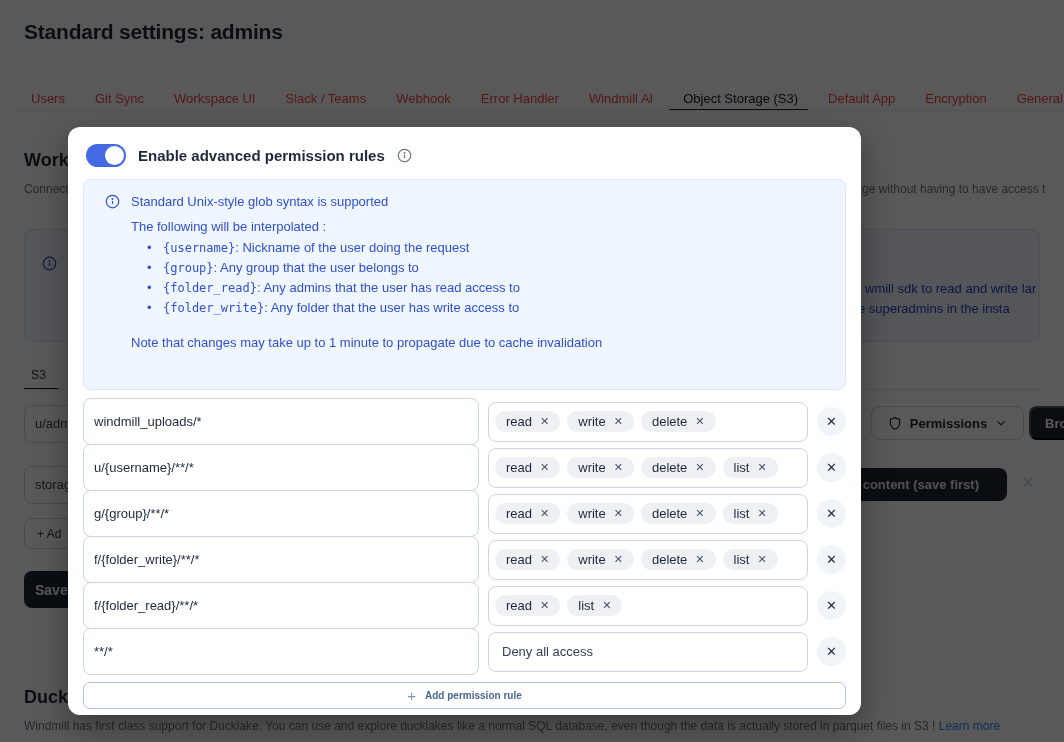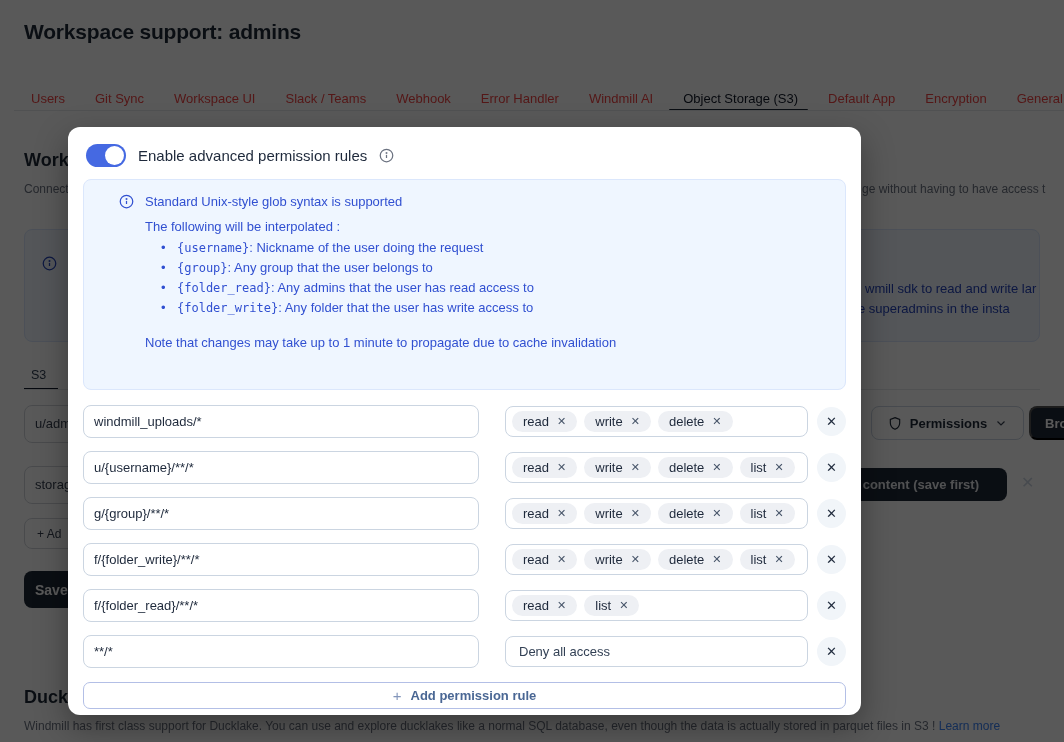--- a/index.html
+++ b/index.html
@@ -45,54 +45,54 @@
   .duck-para a { color:#3b82f6; text-decoration:none; cursor:pointer; }
 
   
   .overlay { position:absolute; inset:0; background:rgba(0,0,0,0.65); }
 
   
   .modal { position:absolute; left:68px; top:127px; width:793px; height:588px; background:#fff; border-radius:12px; box-shadow:0 12px 32px rgba(0,0,0,0.35); }
   .toggle-row { position:absolute; left:18px; top:15px; right:16px; height:26px; display:flex; align-items:center; gap:12px; }
   .toggle { width:40px; height:23px; border-radius:12px; background:#4569e2; position:relative; cursor:pointer; flex:0 0 auto; }
   .toggle .knob { position:absolute; top:2px; right:2px; width:19px; height:19px; border-radius:50%; background:#fff; }
-  .toggle-label { font-size:15px; font-weight:400; color:#1e293b; }
-
-  .infobox { position:absolute; left:15px; top:52px; width:763px; height:211px; background:#eff6ff; border:1px solid #dbe7fc; border-radius:8px; padding:14px 16px 0 35px; color:#3150d1; font-size:13px; }
+  .toggle-label { font-size:15px; font-weight:700; color:#1e293b; }
+
+  .infobox { position:absolute; left:15px; top:52px; width:763px; height:211px; background:#eff6ff; border:1px solid #dbe7fc; border-radius:8px; padding:14px 16px 0 21px; color:#3150d1; font-size:13px; }
   .info-head { display:flex; align-items:center; gap:11px; }
   .info-title { font-size:13px; }
   .info-intro { margin:10px 0 4px 26px; }
   .bullets { margin-left:42px; }
   .bullet { display:flex; align-items:baseline; line-height:20px; }
   .bullet .dot { width:16px; font-size:13px; }
   .bullet .code { font-family:"DejaVu Sans Mono", monospace; font-size:12px; }
   .bullet .desc { }
   .info-note { margin:17px 0 0 26px; }
 
   .rules { position:absolute; left:15px; top:278px; width:763px; display:flex; flex-direction:column; gap:13px; }
   .rule-row { display:flex; align-items:center; gap:9px; height:33px; }
-  .rule-path { width:396px; height:33px; border:1px solid #cbd5e1; border-radius:8px; font-size:13px; color:#1e293b; padding:0 10px; font-family:"Liberation Sans", sans-serif; outline:none; background:#fff; }
-  .tagbox { flex:1; height:31px; border:1px solid #cbd5e1; border-radius:8px; background:#fff; display:flex; align-items:center; gap:7px; padding-left:6px; overflow:hidden;margin-left:17px; }
+  .rule-path { width:396px; height:47px; border:1px solid #cbd5e1; border-radius:8px; font-size:13px; color:#1e293b; padding:0 10px; font-family:"Liberation Sans", sans-serif; outline:none; background:#fff; }
+  .tagbox { flex:1; height:40px; border:1px solid #cbd5e1; border-radius:8px; background:#fff; display:flex; align-items:center; gap:7px; padding-left:6px; overflow:hidden; }
   .pill { background:#eef0f4; border-radius:999px; padding:3px 11px; font-size:13px; color:#1e293b; display:flex; align-items:center; gap:8px; white-space:nowrap; }
   .pill .x { font-size:11px; color:#475569; cursor:pointer; }
   .deny-label { font-size:13px; color:#334155; padding-left:7px; }
   .rule-remove { flex:0 0 29px; width:29px; height:29px; border-radius:50%; background:#f1f5f9; border:none; color:#1e293b; font-size:13px; display:flex; align-items:center; justify-content:center; cursor:pointer; }
 
   .add-rule-btn { position:absolute; left:15px; top:555px; width:763px; height:27px; background:#fff; border:1px solid #b3bfe6; border-radius:7px; display:flex; align-items:center; justify-content:center; gap:9px; cursor:pointer; }
   .add-rule-btn .plus { color:#8295ba; font-size:15px; line-height:1; }
-  .add-rule-btn .lbl { color:#4a6794; font-size:13px; font-weight:700; }
+  .add-rule-btn .lbl { color:#4a6794; font-size:10px; font-weight:700; }
 
   svg { display:block; }
 </style>
 </head>
 <body>
 
 <div id="app">
 
-  <div class="pg-title">Workspace support: admins</div>
+  <div class="pg-title">Standard settings: admins</div>
   <div class="tabbar">
       <div class="tab">Users</div>
       <div class="tab">Git Sync</div>
       <div class="tab">Workspace UI</div>
       <div class="tab">Slack / Teams</div>
       <div class="tab">Webhook</div>
       <div class="tab">Error Handler</div>
       <div class="tab">Windmill AI</div>
       <div class="tab active">Object Storage (S3)</div>
       <div class="tab">Default App</div>

